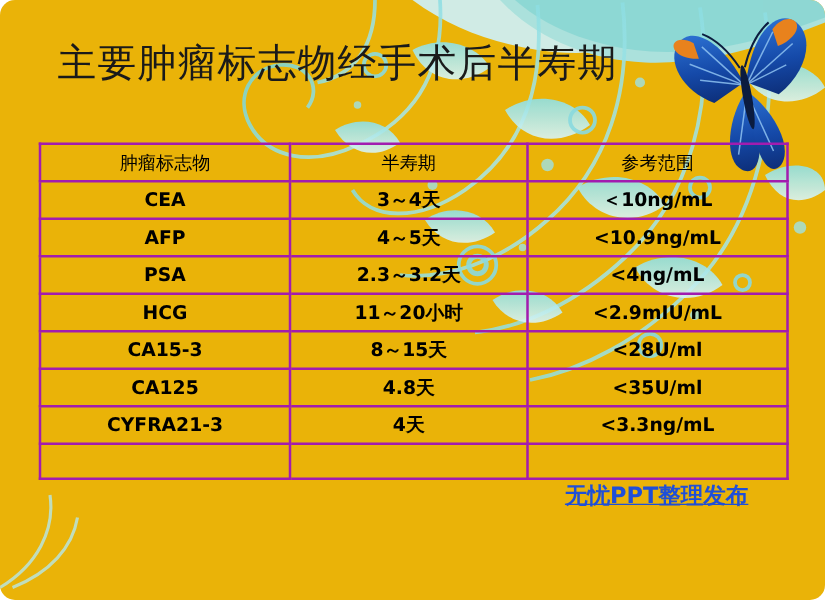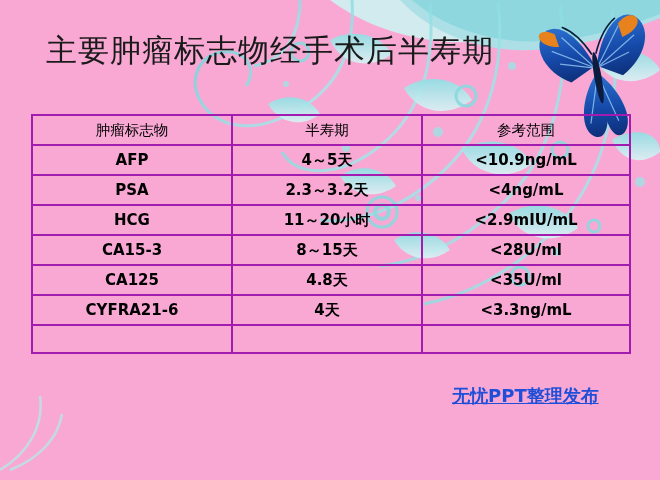--- a/index.html
+++ b/index.html
@@ -10,22 +10,23 @@
     width: 660px;
     height: 480px;
     overflow: hidden;
     background: #ffffff;
     font-family: "Liberation Serif", serif;
   }
   #slide {
     position: relative;
     width: 660px;
     height: 480px;
-    background: #f9a8d4;
+    background: #eab308;
     overflow: hidden;
+    border-radius: 12px;
   }
   
   #deco {
     position: absolute;
     top: 0;
     left: 0;
     width: 660px;
     height: 480px;
     pointer-events: none;
   }
@@ -206,20 +207,25 @@
       </colgroup>
       <thead>
         <tr>
           <td>肿瘤标志物</td>
           <td>半寿期</td>
           <td>参考范围</td>
         </tr>
       </thead>
       <tbody>
         <tr>
+          <td>CEA</td>
+          <td>3～4天</td>
+          <td>＜10ng/mL</td>
+        </tr>
+        <tr>
           <td>AFP</td>
           <td>4～5天</td>
           <td>&lt;10.9ng/mL</td>
         </tr>
         <tr>
           <td>PSA</td>
           <td>2.3～3.2天</td>
           <td>&lt;4ng/mL</td>
         </tr>
         <tr>
@@ -231,21 +237,21 @@
           <td>CA15-3</td>
           <td>8～15天</td>
           <td>&lt;28U/ml</td>
         </tr>
         <tr>
           <td>CA125</td>
           <td>4.8天</td>
           <td>&lt;35U/ml</td>
         </tr>
         <tr>
-          <td>CYFRA21-6</td>
+          <td>CYFRA21-3</td>
           <td>4天</td>
           <td>&lt;3.3ng/mL</td>
         </tr>
         <tr class="empty">
           <td></td>
           <td></td>
           <td></td>
         </tr>
       </tbody>
     </table>

